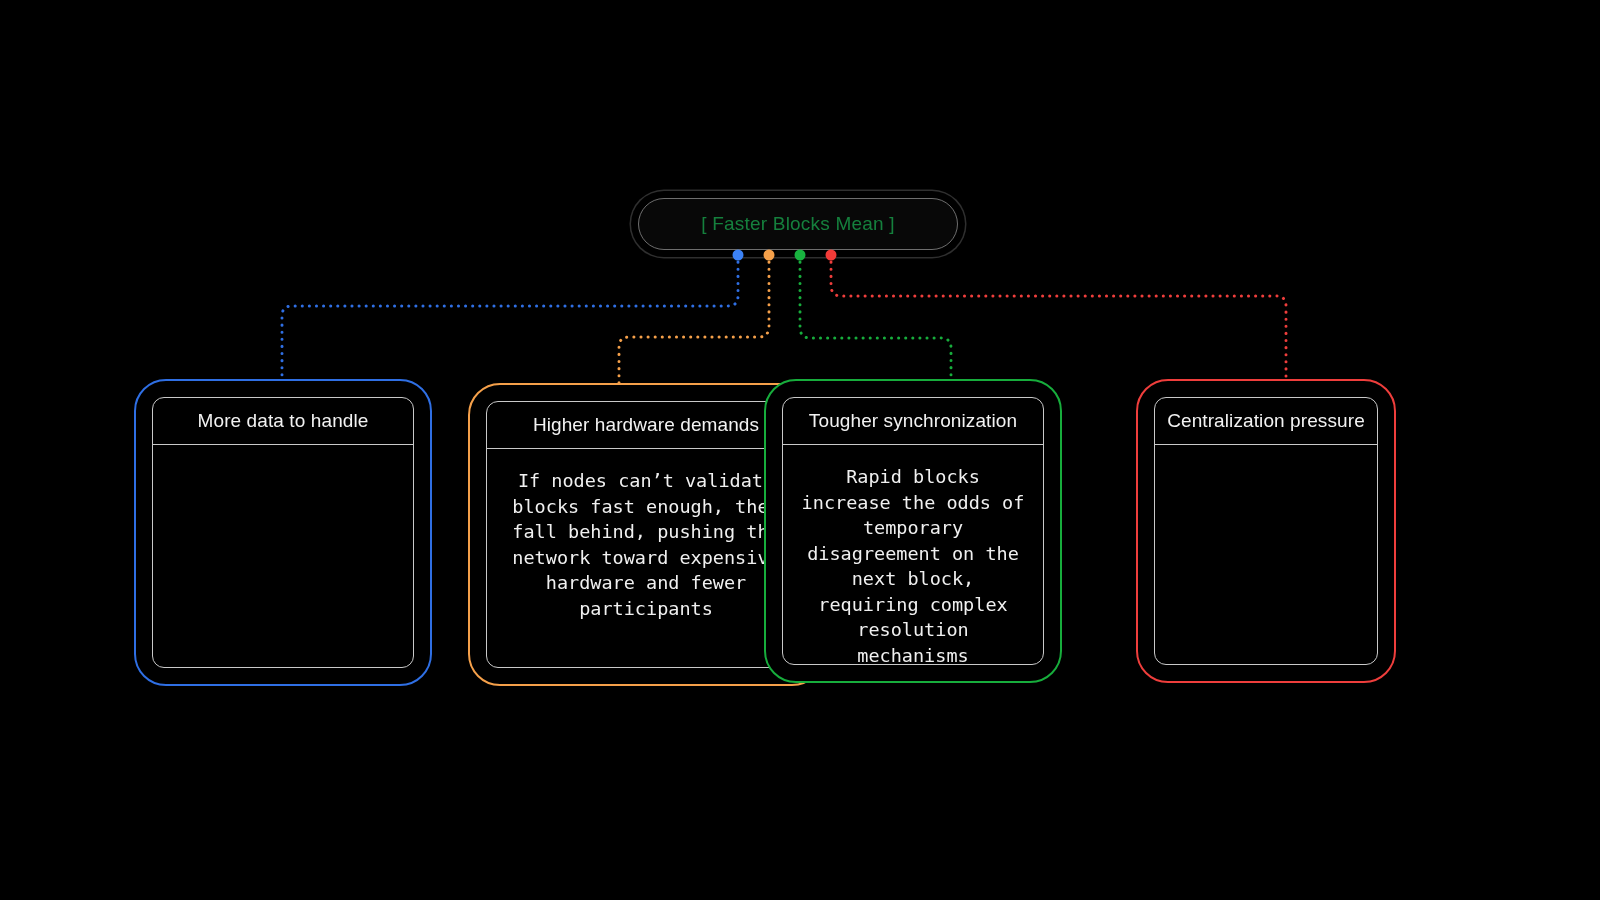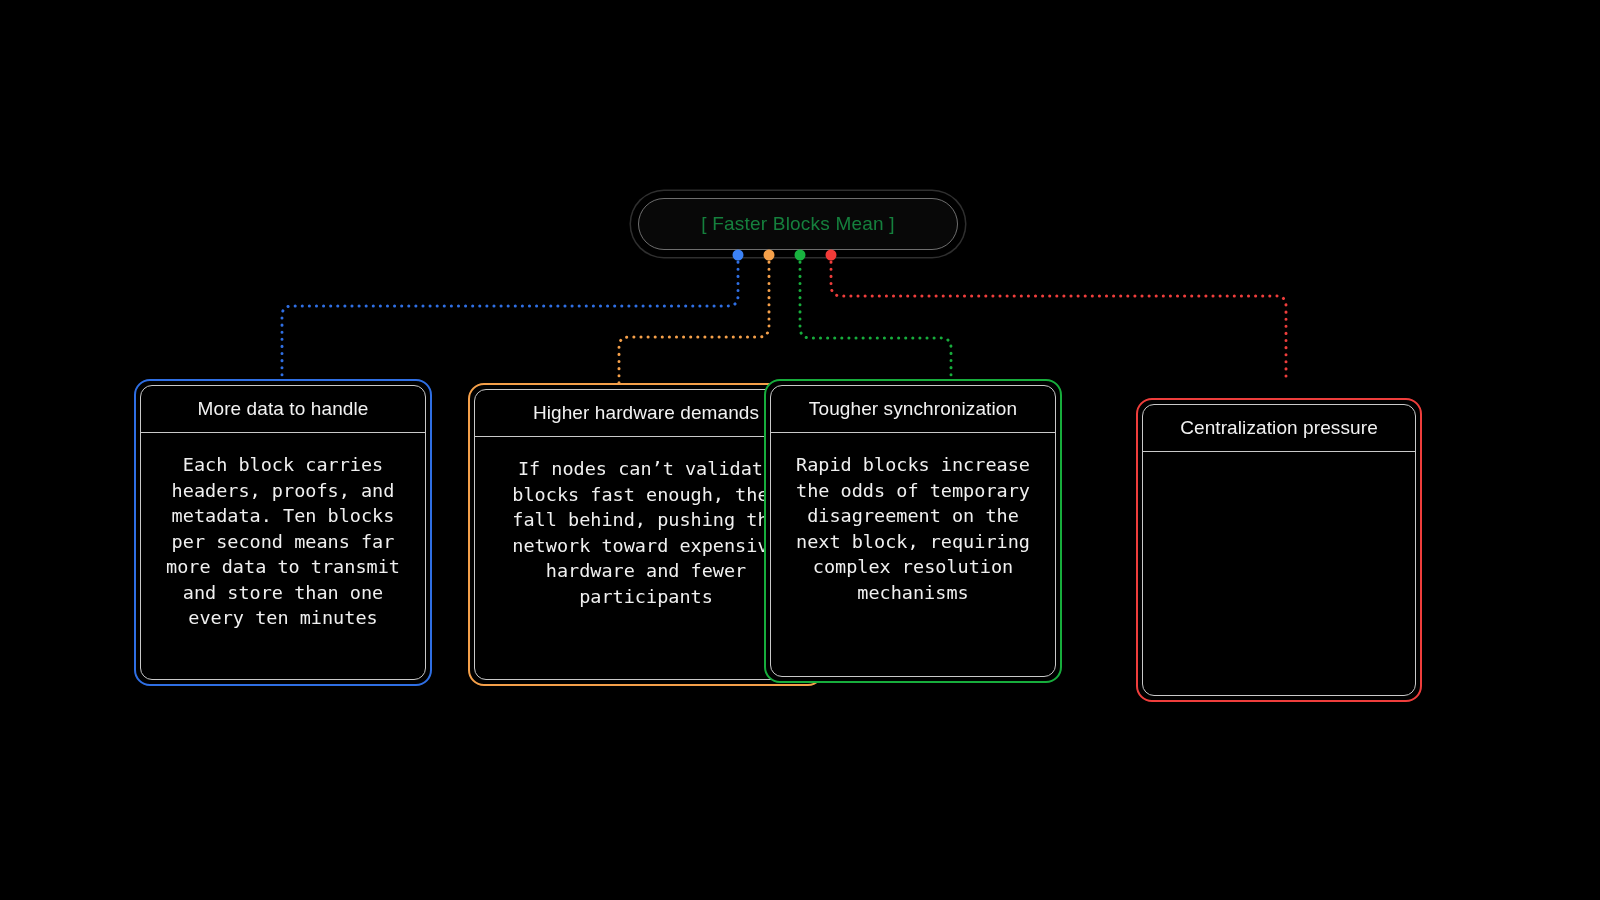--- a/index.html
+++ b/index.html
@@ -65,23 +65,23 @@
     border-radius: 50%;
     transform: translate(-50%, -50%);
   }
 
   
   .card {
     position: absolute;
     box-sizing: border-box;
     border-width: 2px;
     border-style: solid;
-    border-radius: 16px;
+    border-radius: 32px;
     background: #000;
-    padding: 4px;
+    padding: 16px;
   }
   .card-inner {
     box-sizing: border-box;
     width: 100%;
     height: 100%;
     border: 1.5px solid #c9c9c9;
     border-radius: 12px;
     background: #000;
     display: flex;
     flex-direction: column;
@@ -144,23 +144,20 @@
       <div class="port-dot" style="left: 800px; top: 255px; background: rgb(24, 179, 63);"></div>
       <div class="port-dot" style="left: 831px; top: 255px; background: rgb(243, 59, 56);"></div>
     </div>
 
   <div id="cards-layer">
       <div class="card" style="left: 134px; top: 379px; width: 298px; height: 307px; border-color: rgb(47, 111, 228);">
         <div class="card-inner">
           <div class="card-header">
             <span class="card-header-text">More data to handle</span>
           </div>
-          <div class="card-body">
-            <div class="card-body-text">Each block carries headers, proofs, and metadata. Ten blocks per second means far more data to transmit and store than one every ten minutes</div>
-          </div>
         </div>
       </div>
       <div class="card" style="left: 468px; top: 383px; width: 356px; height: 303px; border-color: rgb(245, 160, 74);">
         <div class="card-inner">
           <div class="card-header">
             <span class="card-header-text">Higher hardware demands</span>
           </div>
           <div class="card-body">
             <div class="card-body-text">If nodes can’t validate blocks fast enough, they fall behind, pushing the network toward expensive hardware and fewer participants</div>
           </div>
@@ -169,21 +166,21 @@
       <div class="card" style="left: 764px; top: 379px; width: 298px; height: 304px; border-color: rgb(23, 173, 60);">
         <div class="card-inner">
           <div class="card-header">
             <span class="card-header-text">Tougher synchronization</span>
           </div>
           <div class="card-body">
             <div class="card-body-text">Rapid blocks increase the odds of temporary disagreement on the next block, requiring complex resolution mechanisms</div>
           </div>
         </div>
       </div>
-      <div class="card" style="left: 1136px; top: 398px; width: 286px; height: 304px; border-color: rgb(239, 62, 60);">
+      <div class="card" style="left: 1136px; top: 379px; width: 260px; height: 304px; border-color: rgb(239, 62, 60);">
         <div class="card-inner">
           <div class="card-header">
             <span class="card-header-text">Centralization pressure</span>
           </div>
         </div>
       </div>
     </div>
 
 </div>
 

